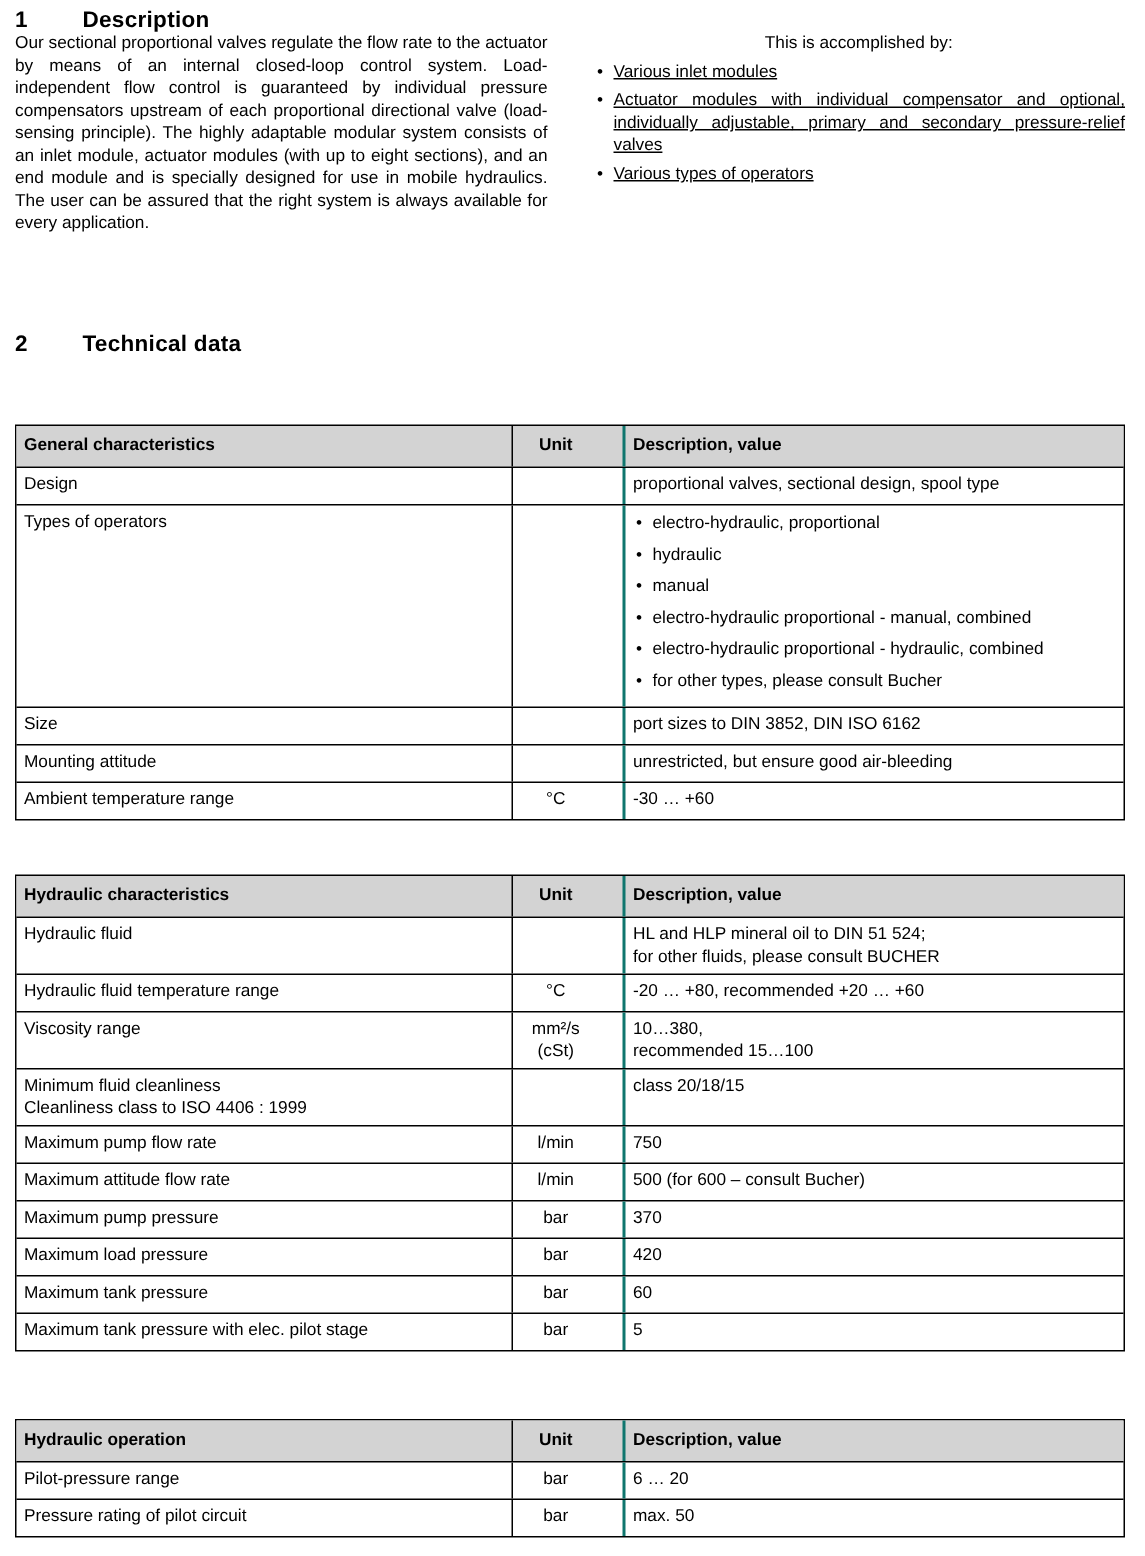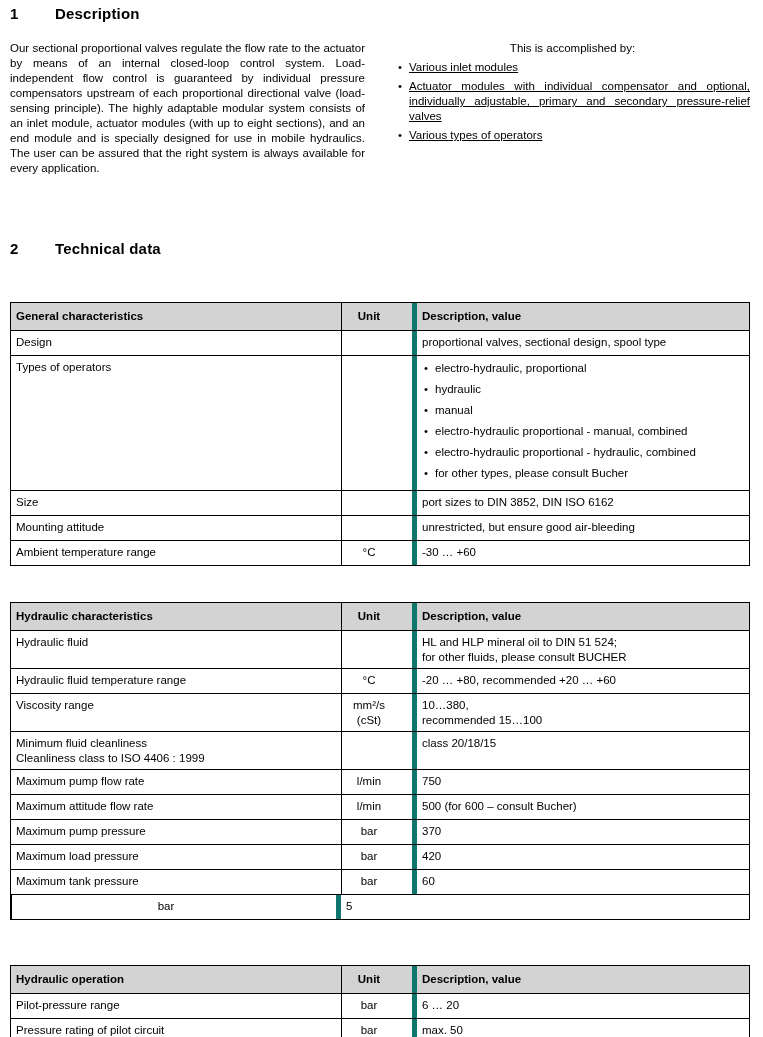--- a/index.html
+++ b/index.html
@@ -1,36 +1,36 @@
 <!DOCTYPE html>
 <html><head>
 <meta charset="utf-8">
 <style>
   html,body{margin:0;padding:0;}
   body{width:763px;height:1037px;background:#ffffff;color:#000;
        font-family:"Liberation Sans",sans-serif;font-size:11.5px;}
   .page{padding:5px 13px 0 10px;}
   .sec-heading{display:flex;align-items:baseline;font-size:15px;font-weight:bold;letter-spacing:0.2px;}
   .sec-num{width:45px;flex:0 0 45px;}
-  .desc-cols{display:flex;gap:30px;margin-top:19px;}
+  .desc-cols{display:flex;gap:30px;}
   .desc-col{flex:1;line-height:15px;}
   .justify{text-align:justify;}
   .r-intro{margin:0 0 4px 0;text-align:center;}
   .r-bullets{margin:0 0 4px 0;text-decoration:underline;}
   .b-item{position:relative;padding-left:14px;margin-bottom:4px;text-align:justify;line-height:15px;}
   .b-item::before{content:"\2022";position:absolute;left:3px;}
   .sec2{margin-top:64px;}
   .dtable{border:1px solid #000;margin-top:45px;}
   .dtable.gap-lg{margin-top:36px;}
   .trow{display:grid;grid-template-columns:330px 76px 1fr;min-height:24px;}
   .trow + .trow{border-top:1px solid #000;}
   .thead{background:#d3d3d3;font-weight:bold;min-height:27px;}
   .tc{padding:4px 6px 3px 5px;line-height:15px;}
   .thead .tc{padding-top:6px;}
-  .tc.unit{border-left:1px solid #000;border-right:5px solid #0f766e;text-align:center;padding-left:2px;padding-right:18px;}
+  .tc.unit{border-left:1px solid #000;border-right:2px solid #0f766e;text-align:center;padding-left:2px;padding-right:18px;}
   .pre{white-space:pre-line;}
   .op-cell{padding-top:5px;}
   .tv-item{position:relative;padding-left:13px;margin-bottom:6px;line-height:15px;}
   .tv-item::before{content:"\2022";position:absolute;left:2px;}
 </style>
 </head>
 <body>
 
 <div class="page">
 
@@ -145,20 +145,21 @@
       <div class="tc">Maximum load pressure</div>
       <div class="tc unit">bar</div>
       <div class="tc">420</div>
     </div>
     <div class="trow">
       <div class="tc">Maximum tank pressure</div>
       <div class="tc unit">bar</div>
       <div class="tc">60</div>
     </div>
     <div class="trow">
+      <div class="tc">Maximum tank pressure with elec. pilot stage</div>
       <div class="tc unit">bar</div>
       <div class="tc">5</div>
     </div>
   </div>
 
   <div class="dtable">
     <div class="trow thead">
       <div class="tc">Hydraulic operation</div>
       <div class="tc unit">Unit</div>
       <div class="tc">Description, value</div>

